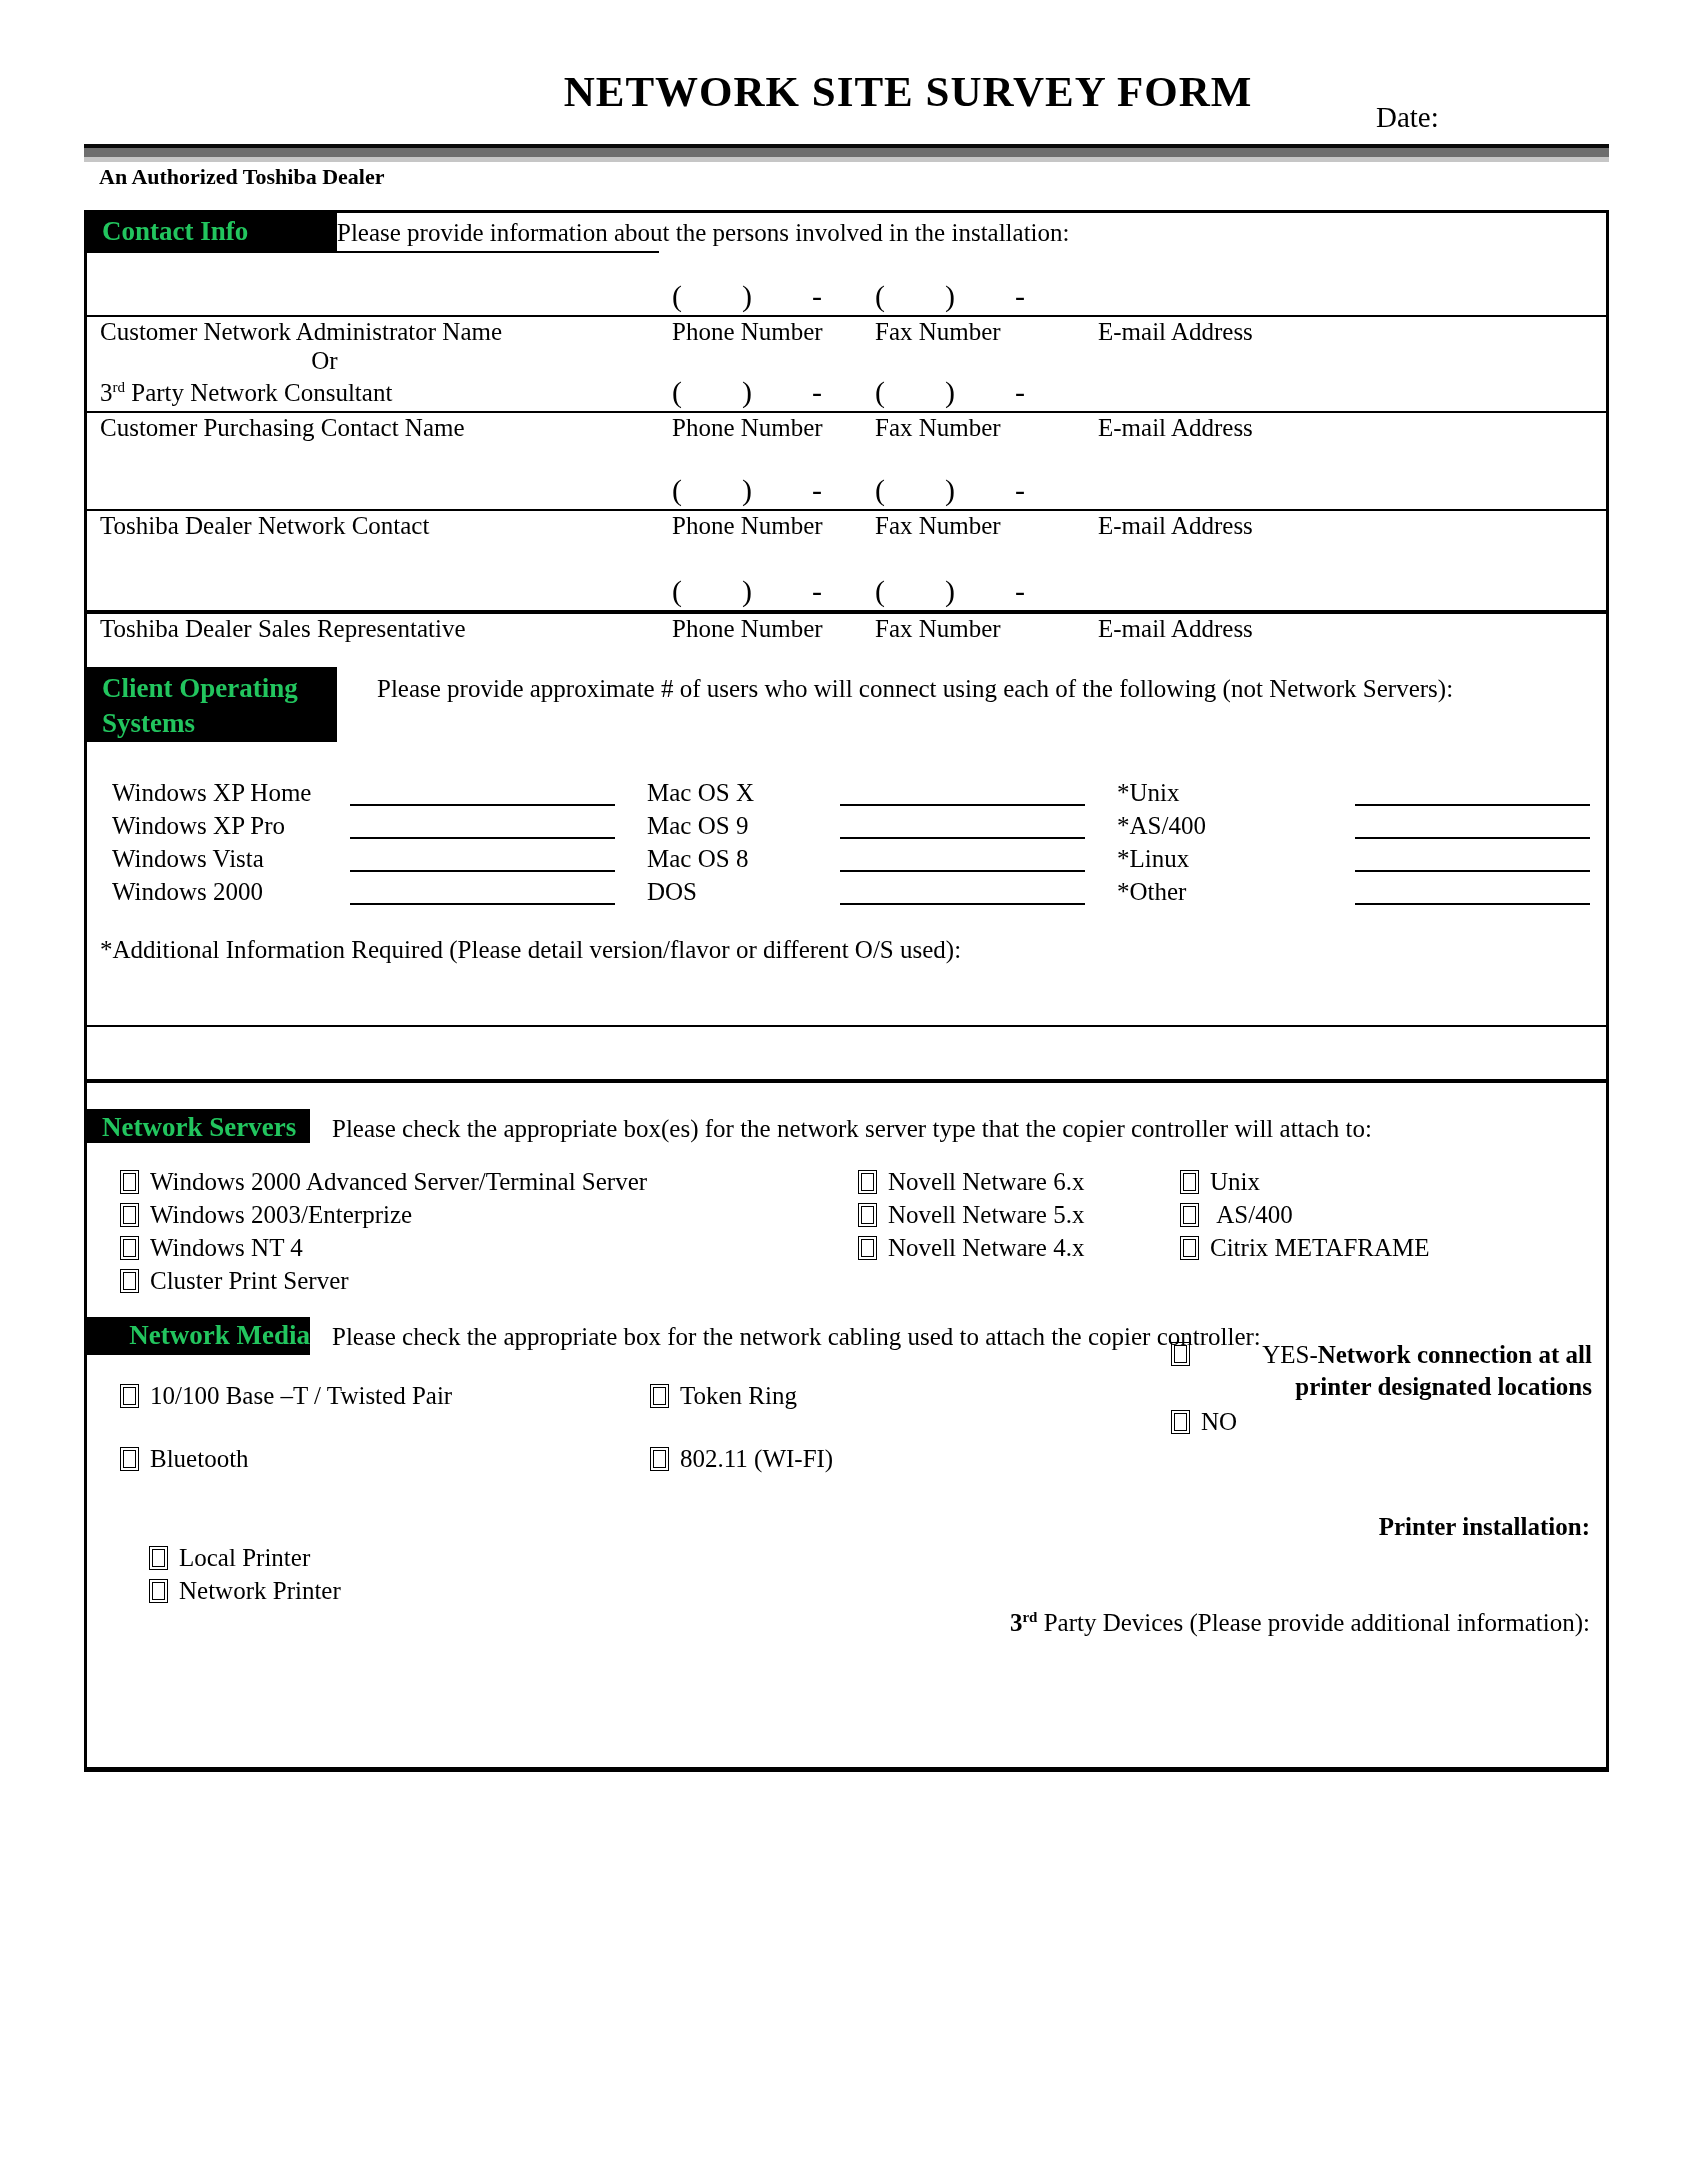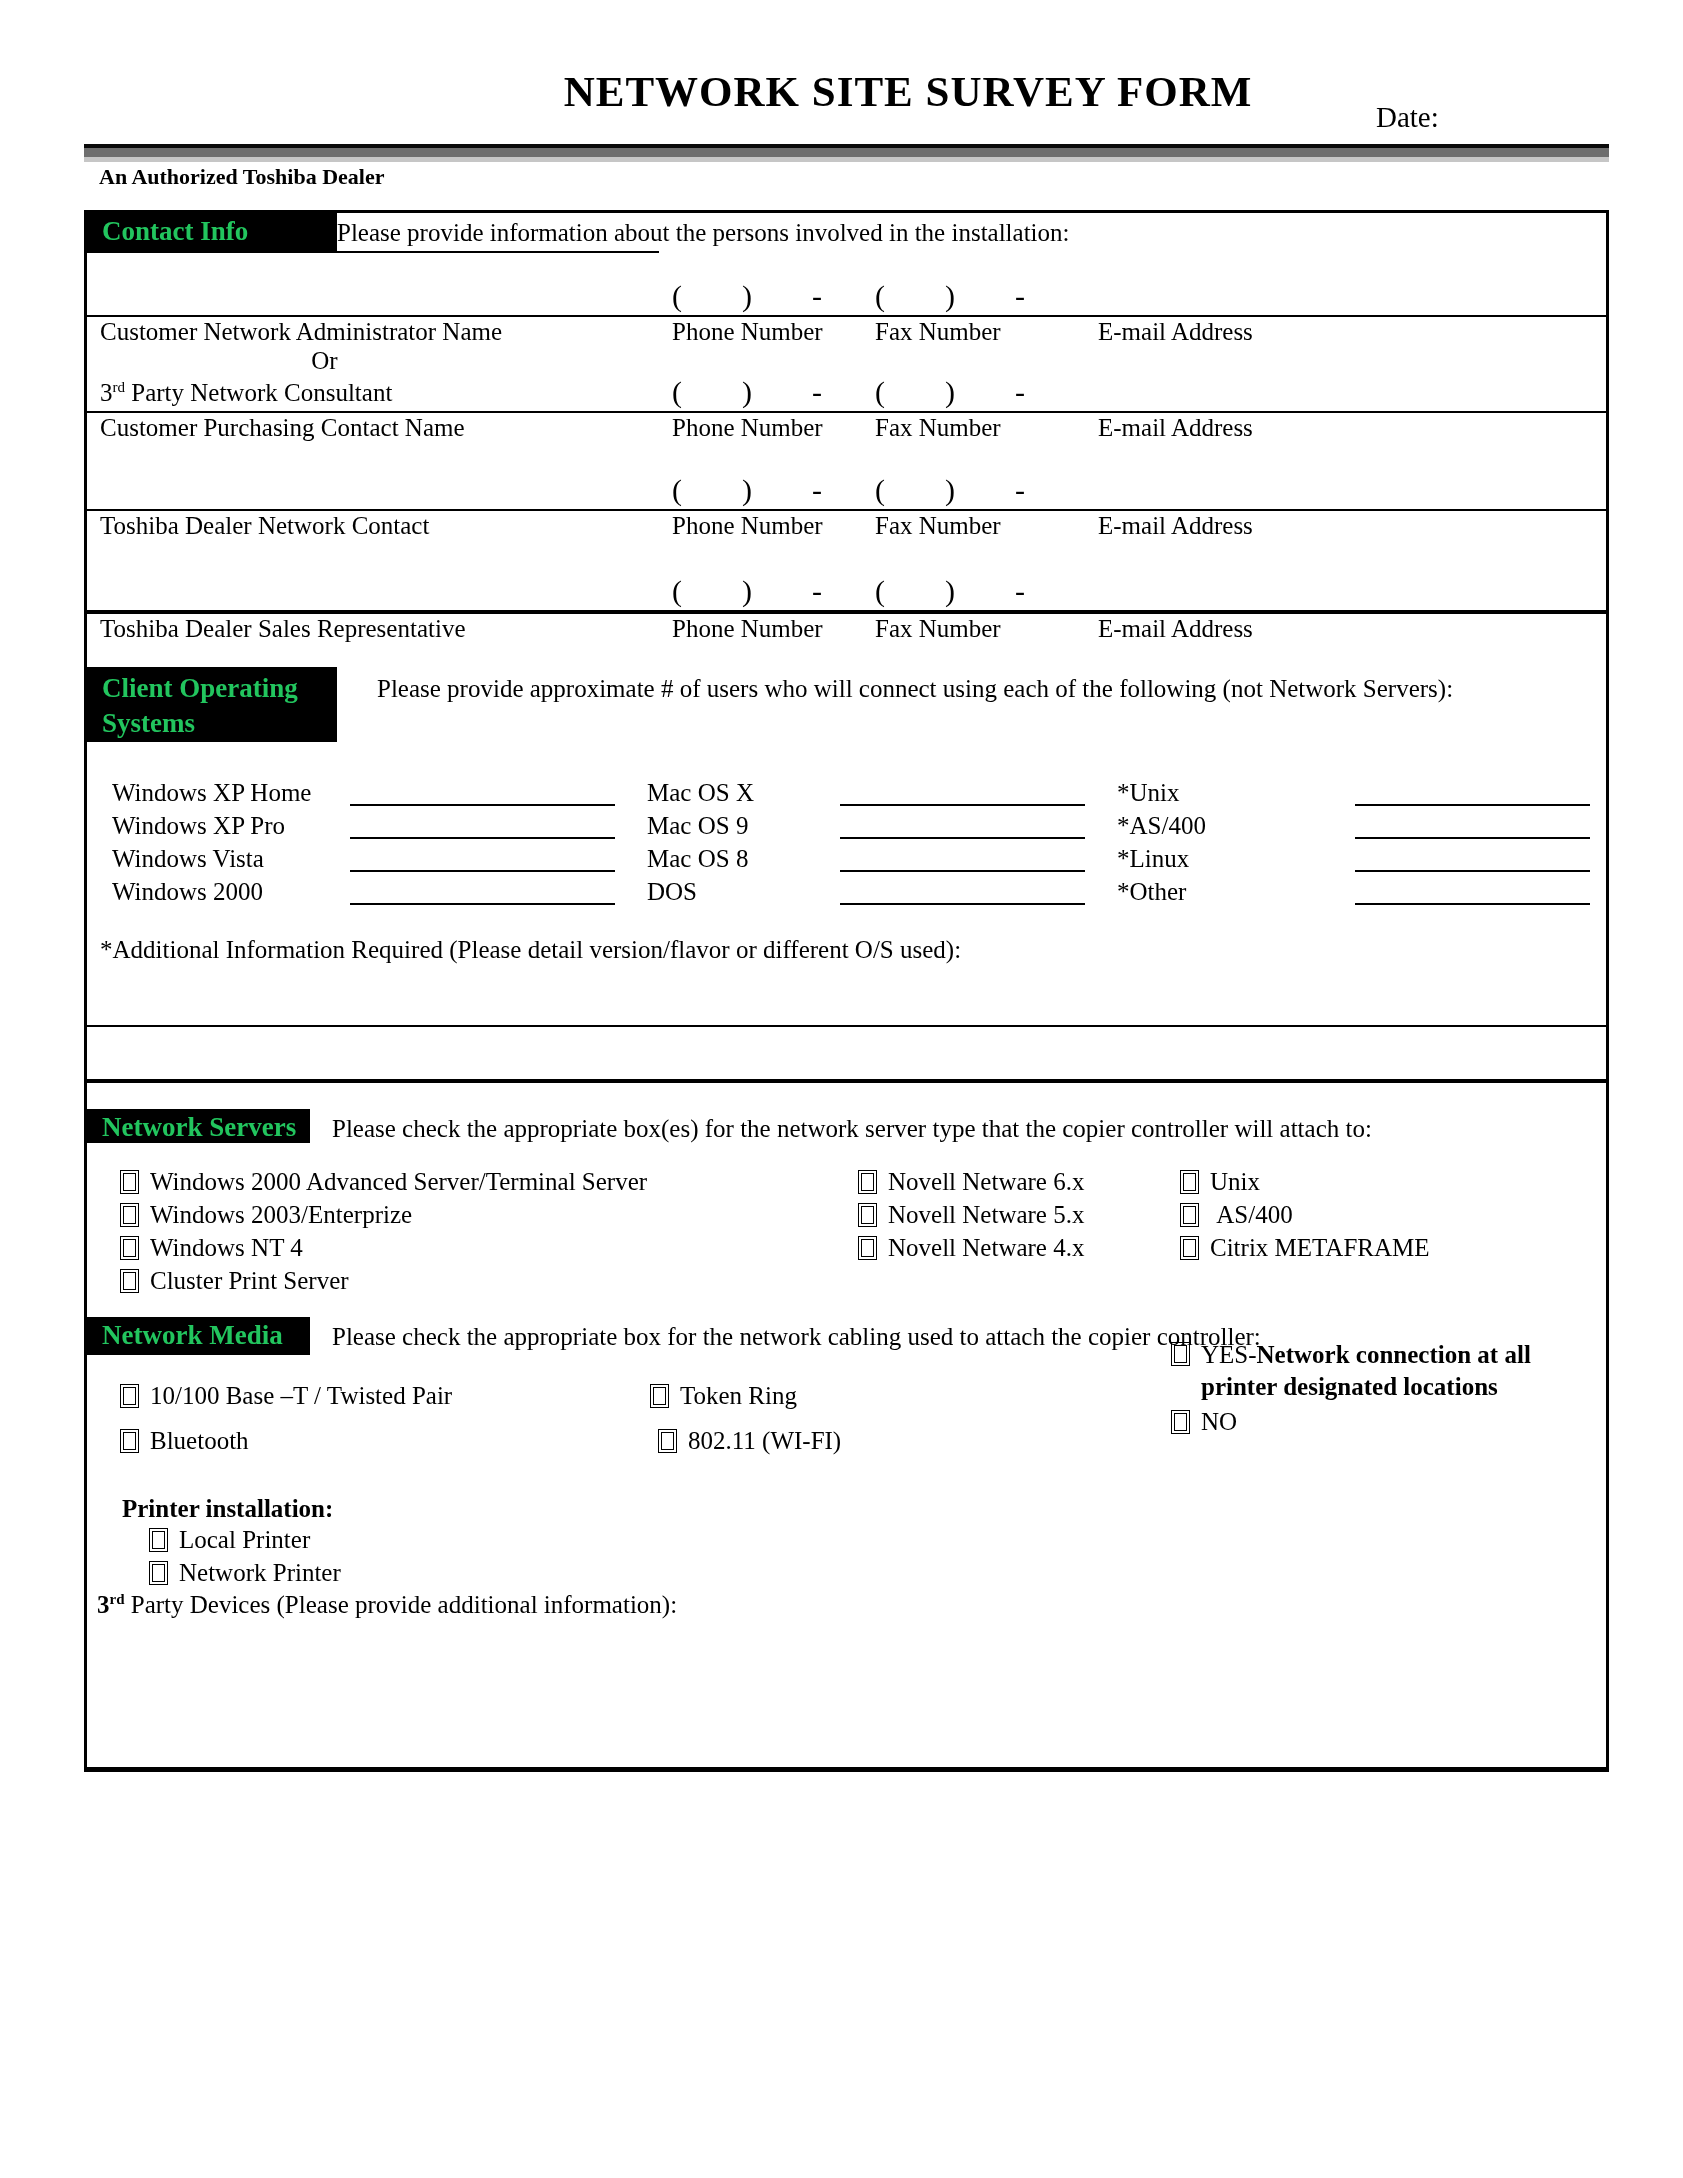--- a/index.html
+++ b/index.html
@@ -73,27 +73,27 @@
   
   .net-servers { position:absolute; top:896px; left:0; right:0; }
   .ns-header { display:flex; }
   .ns-header .sec-box { width:223px; padding:3px 0 0 15px; height:34px; }
   .ns-header .desc { padding:6px 0 0 22px; }
   .ns-cols { display:flex; margin-top:22px; padding-left:32px; }
   .ns-col1 { width:738px; }
   .ns-col2 { width:322px; }
 
   
-  .net-media { position:absolute; top:1104px; left:0; right:0; height:450px; }
+  .net-media { position:absolute; top:1104px; left:0; right:16px; height:450px;text-align:right; }
   .nm-header { display:flex; }
   .nm-header .sec-box { width:223px; padding:3px 0 0 15px; height:38px; }
   .nm-header .desc { padding:6px 0 0 22px; }
   .nm-grid { display:grid; grid-template-columns:530px 1fr; padding-left:32px; }
   .nm-row1 { margin-top:24px; }
-  .nm-row2 { margin-top:12px;gap:8px; }
+  .nm-row2 { margin-top:30px; }
   .yes-block { position:absolute; top:22px; left:1083px; width:436px; }
   .yes-item { display:flex; align-items:flex-start; font-size:25px; }
   .yes-item .cb { margin-top:6px; }
   .yes-lbl { width:391px; line-height:32px; }
   .yes-bold { font-weight:bold; }
   .no-item { margin-top:2px; }
   .pi-title { margin-top:38px; padding-left:35px; font-size:25px; font-weight:bold; }
   .pi-opts { padding-left:61px; }
   .third-party { padding-left:10px; font-size:25px; margin-top:2px; }
   .third-party .b { font-weight:bold; }

